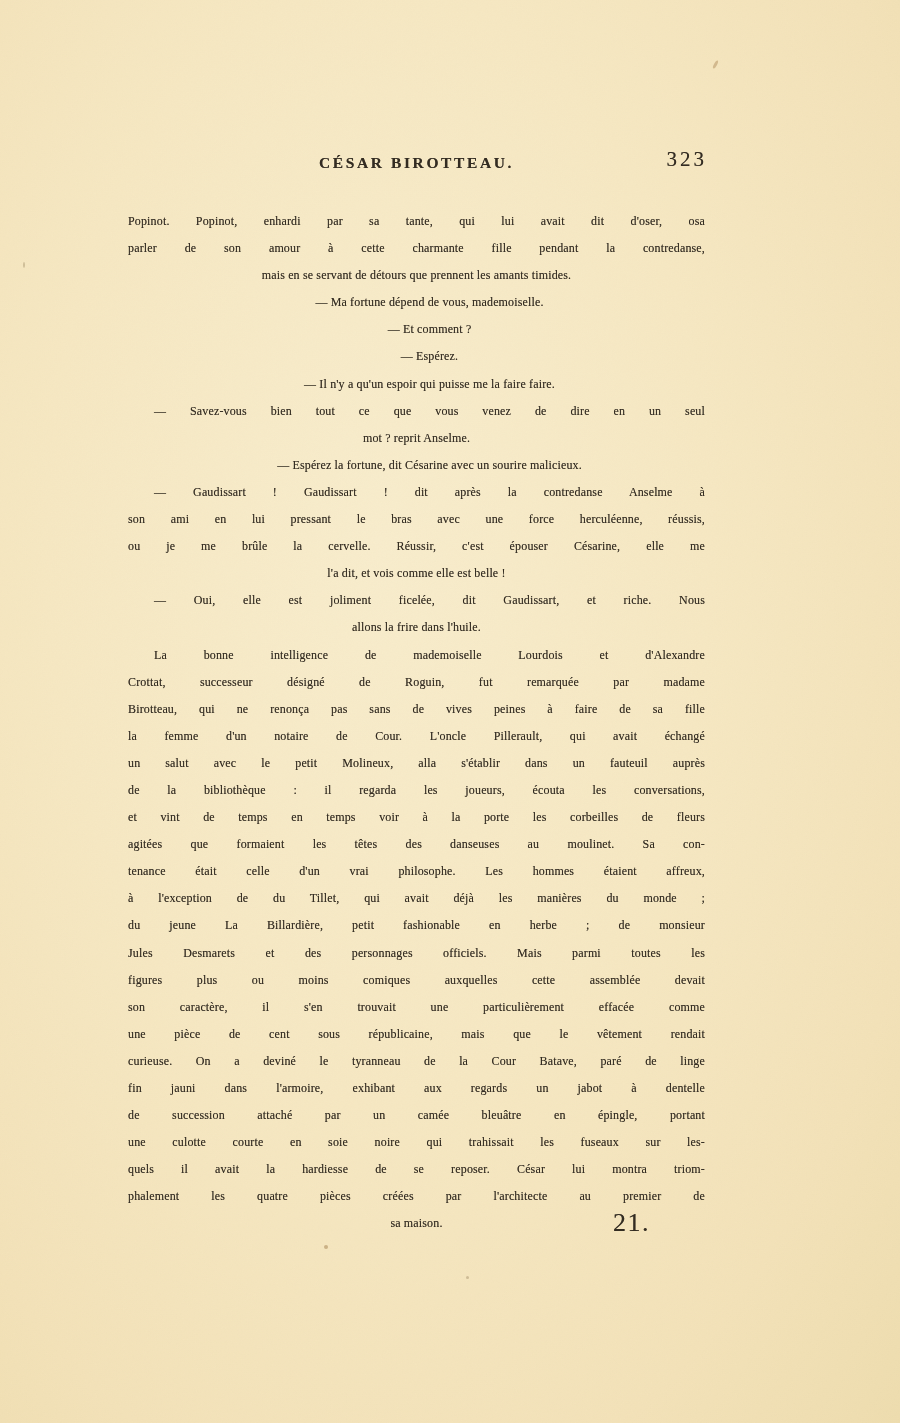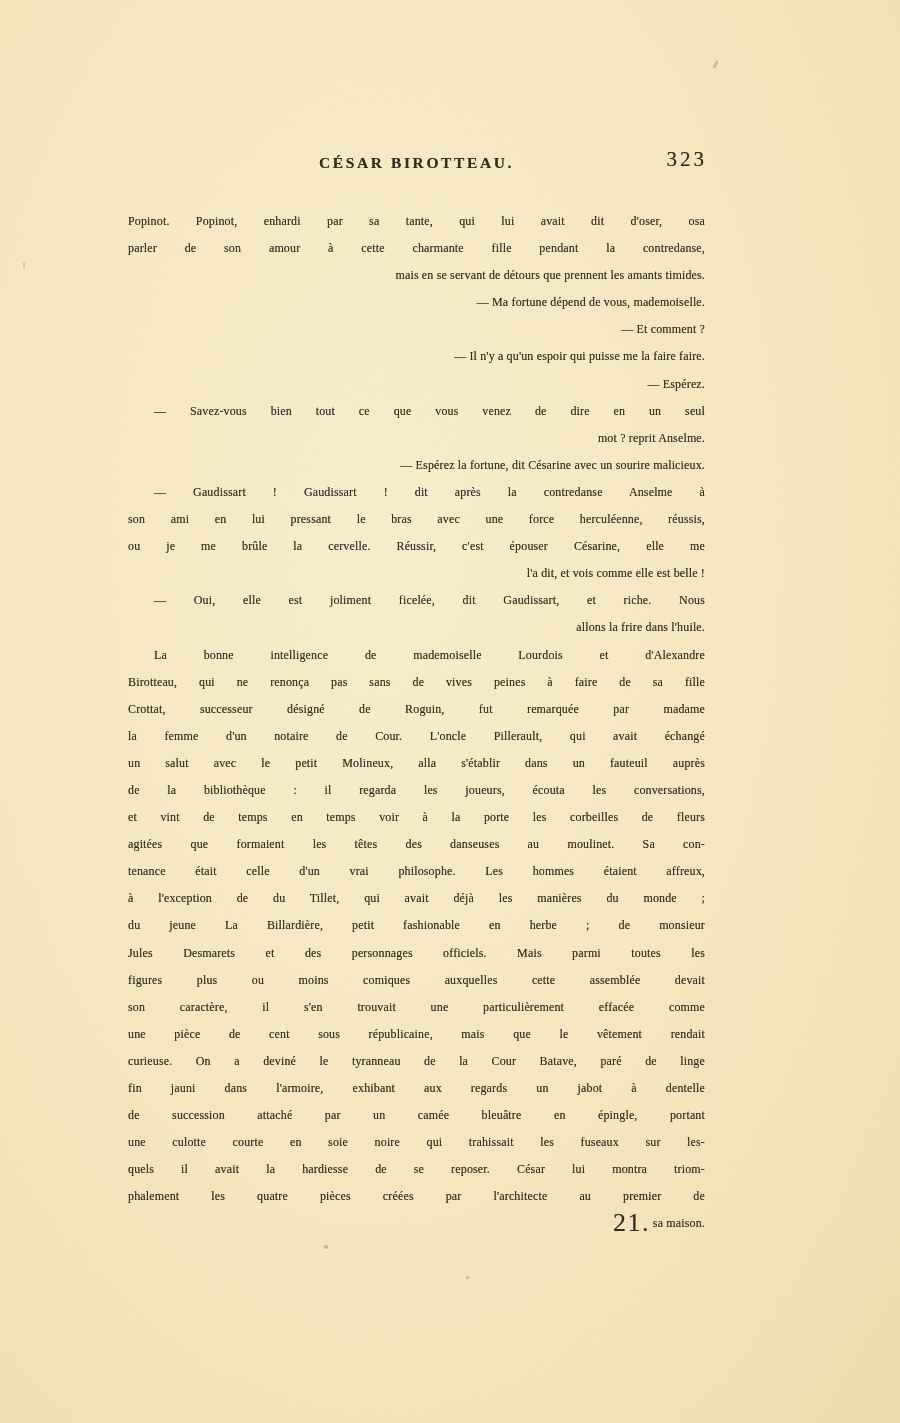--- a/index.html
+++ b/index.html
@@ -45,21 +45,21 @@
     left: 128px; top: 184px;
     width: 577px;
     font-size: 12px;
     letter-spacing: 0.15px;
     text-shadow: 0 0 0.55px rgba(51,44,34,0.5);
     margin-top: 24px;
   }
   .line {
     height: 27.1px;
     line-height: 27.1px;
-    text-align: right;
+    text-align: center;
     overflow: hidden;
     white-space: normal;
   }
   .line.j {
     text-align: justify;
     text-align-last: justify;
   }
   .line.indent { text-indent: 26px; }
   .signature {
     position: absolute;
@@ -97,34 +97,34 @@
     <span class="running-title">CÉSAR BIROTTEAU.</span>
     <span class="page-number">323</span>
   </div>
 
   <div class="text-block" id="text-block">
       <div class="line j">Popinot. Popinot, enhardi par sa tante, qui lui avait dit d'oser, osa</div>
       <div class="line j">parler de son amour à cette charmante fille pendant la contredanse,</div>
       <div class="line">mais en se servant de détours que prennent les amants timides.</div>
       <div class="line indent">— Ma fortune dépend de vous, mademoiselle.</div>
       <div class="line indent">— Et comment ?</div>
+      <div class="line indent">— Espérez.</div>
       <div class="line indent">— Il n'y a qu'un espoir qui puisse me la faire faire.</div>
-      <div class="line indent">— Espérez.</div>
       <div class="line j indent">— Savez-vous bien tout ce que vous venez de dire en un seul</div>
       <div class="line">mot ? reprit Anselme.</div>
       <div class="line indent">— Espérez la fortune, dit Césarine avec un sourire malicieux.</div>
       <div class="line j indent">— Gaudissart ! Gaudissart ! dit après la contredanse Anselme à</div>
       <div class="line j">son ami en lui pressant le bras avec une force herculéenne, réussis,</div>
       <div class="line j">ou je me brûle la cervelle. Réussir, c'est épouser Césarine, elle me</div>
       <div class="line">l'a dit, et vois comme elle est belle !</div>
       <div class="line j indent">— Oui, elle est joliment ficelée, dit Gaudissart, et riche. Nous</div>
       <div class="line">allons la frire dans l'huile.</div>
       <div class="line j indent">La bonne intelligence de mademoiselle Lourdois et d'Alexandre</div>
+      <div class="line j">Crottat, successeur désigné de Roguin, fut remarquée par madame</div>
       <div class="line j">Birotteau, qui ne renonça pas sans de vives peines à faire de sa fille</div>
-      <div class="line j">Crottat, successeur désigné de Roguin, fut remarquée par madame</div>
       <div class="line j">la femme d'un notaire de Cour. L'oncle Pillerault, qui avait échangé</div>
       <div class="line j">un salut avec le petit Molineux, alla s'établir dans un fauteuil auprès</div>
       <div class="line j">de la bibliothèque : il regarda les joueurs, écouta les conversations,</div>
       <div class="line j">et vint de temps en temps voir à la porte les corbeilles de fleurs</div>
       <div class="line j">agitées que formaient les têtes des danseuses au moulinet. Sa con-</div>
       <div class="line j">tenance était celle d'un vrai philosophe. Les hommes étaient affreux,</div>
       <div class="line j">à l'exception de du Tillet, qui avait déjà les manières du monde ;</div>
       <div class="line j">du jeune La Billardière, petit fashionable en herbe ; de monsieur</div>
       <div class="line j">Jules Desmarets et des personnages officiels. Mais parmi toutes les</div>
       <div class="line j">figures plus ou moins comiques auxquelles cette assemblée devait</div>

